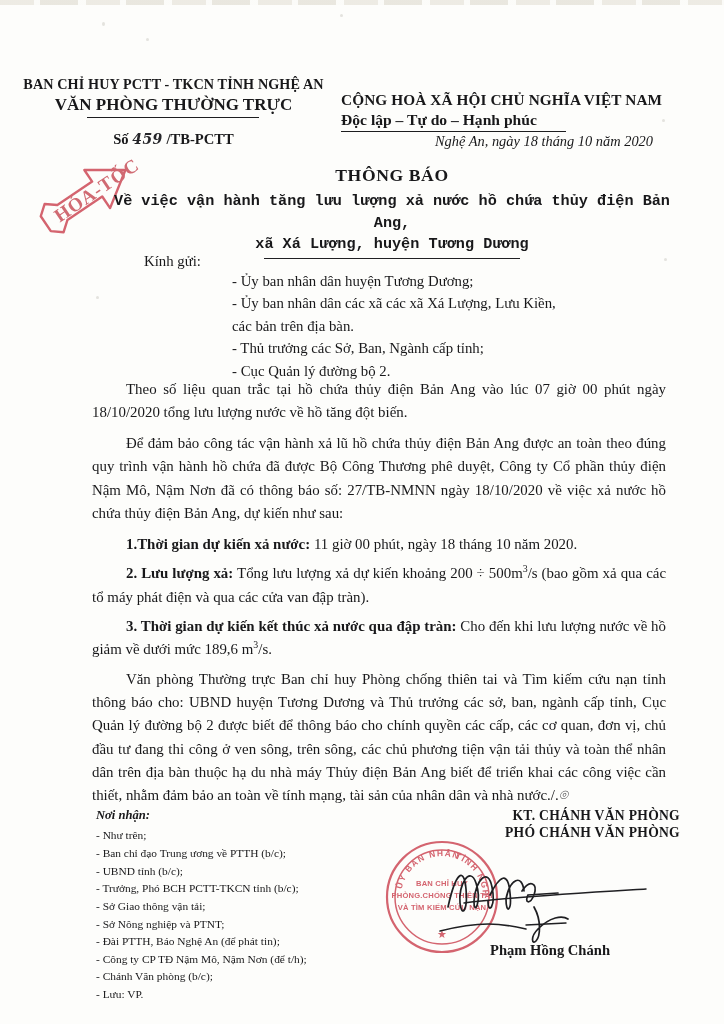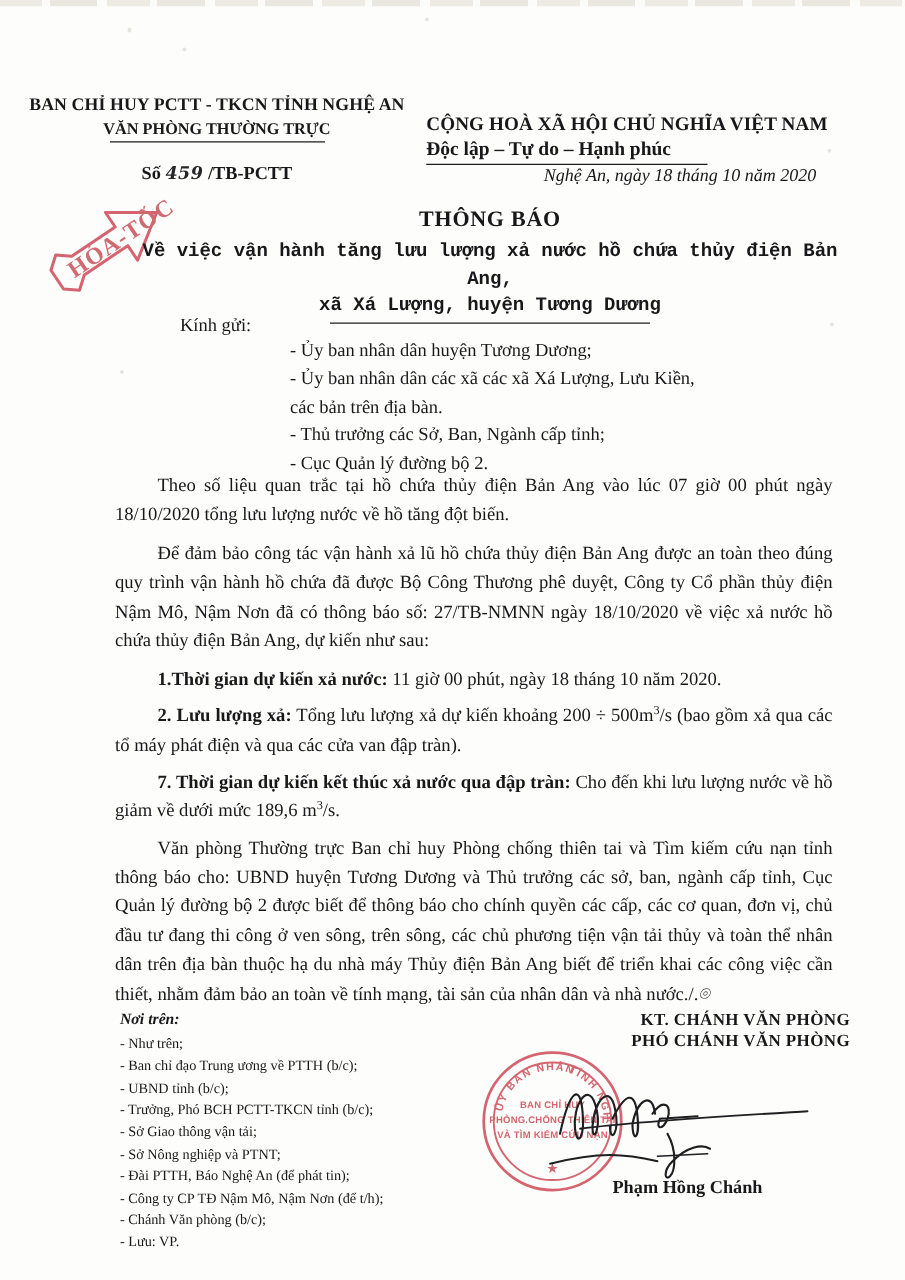--- a/index.html
+++ b/index.html
@@ -48,21 +48,21 @@
     margin-top: 15px;
   }
   .hdr-line1 {
     font-size: 14.2px;
     font-weight: bold;
     letter-spacing: .1px;
     white-space: nowrap;
   }
   .hdr-right .hdr-line1 { font-size: 15.3px; }
   .hdr-line2 {
-    font-size: 13px;
+    font-size: 17px;
     font-weight: bold;
     margin-top: 2px;
     display: inline-block;
     position: relative;
   }
   .hdr-right .hdr-line2 { font-size: 15.6px; }
   .rule {
     display: block;
     height: 1.4px;
     background: #1d1d1f;
@@ -301,30 +301,30 @@
     <p>Để đảm bảo công tác vận hành xả lũ hồ chứa thủy điện Bản Ang được an toàn theo đúng quy trình vận hành hồ chứa đã được Bộ Công Thương phê duyệt, Công ty Cổ phần thủy điện Nậm Mô, Nậm Nơn đã có thông báo số: 27/TB-NMNN ngày 18/10/2020 về việc xả nước hồ chứa thủy điện Bản Ang, dự kiến như sau:</p>
     <p class="tight">
       <b>1.Thời gian dự kiến xả nước:</b>
       <span>11 giờ 00 phút, ngày 18 tháng 10 năm 2020.</span>
     </p>
     <p class="tight">
       <b>2. Lưu lượng xả:</b>
       <span>Tổng lưu lượng xả dự kiến khoảng 200 ÷ 500m</span><sup>3</sup><span>/s (bao gồm xả qua các tổ máy phát điện và qua các cửa van đập tràn).</span>
     </p>
     <p class="tight">
-      <b>7. Thời gian dự kiến kết thúc xả nước qua đập tràn:</b>
+      <b>3. Thời gian dự kiến kết thúc xả nước qua đập tràn:</b>
       <span>Cho đến khi lưu lượng nước về hồ giảm về dưới mức 189,6 m</span><sup>3</sup><span>/s.</span>
     </p>
     <p>
       <span>Văn phòng Thường trực Ban chỉ huy Phòng chống thiên tai và Tìm kiếm cứu nạn tỉnh thông báo cho: UBND huyện Tương Dương và Thủ trưởng các sở, ban, ngành cấp tỉnh, Cục Quản lý đường bộ 2 được biết để thông báo cho chính quyền các cấp, các cơ quan, đơn vị, chủ đầu tư đang thi công ở ven sông, trên sông, các chủ phương tiện vận tải thủy và toàn thể nhân dân trên địa bàn thuộc hạ du nhà máy Thủy điện Bản Ang biết để triển khai các công việc cần thiết, nhằm đảm bảo an toàn về tính mạng, tài sản của nhân dân và nhà nước./.</span><span class="flourish">⌾</span>
     </p>
   </div>
 
   <div class="noi-nhan">
-    <div class="noi-nhan-title">Nơi trên:</div>
+    <div class="noi-nhan-title">Nơi nhận:</div>
     <div>- Như trên;</div>
     <div>- Ban chỉ đạo Trung ương về PTTH (b/c);</div>
     <div>- UBND tỉnh (b/c);</div>
     <div>- Trưởng, Phó BCH PCTT-TKCN tỉnh (b/c);</div>
     <div>- Sở Giao thông vận tải;</div>
     <div>- Sở Nông nghiệp và PTNT;</div>
     <div>- Đài PTTH, Báo Nghệ An (để phát tin);</div>
     <div>- Công ty CP TĐ Nậm Mô, Nậm Nơn (để t/h);</div>
     <div>- Chánh Văn phòng (b/c);</div>
     <div>- Lưu: VP.</div>

